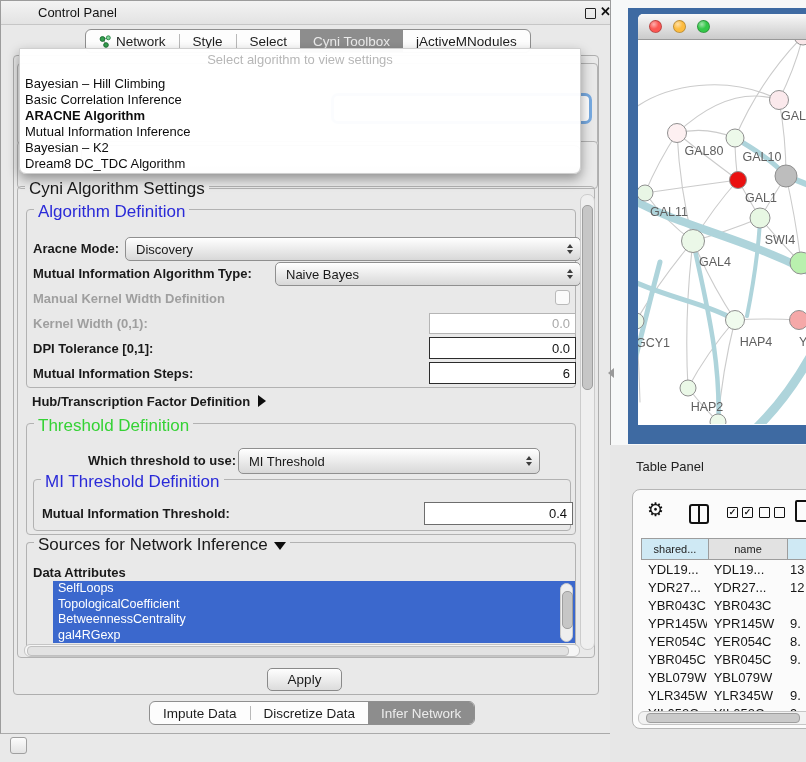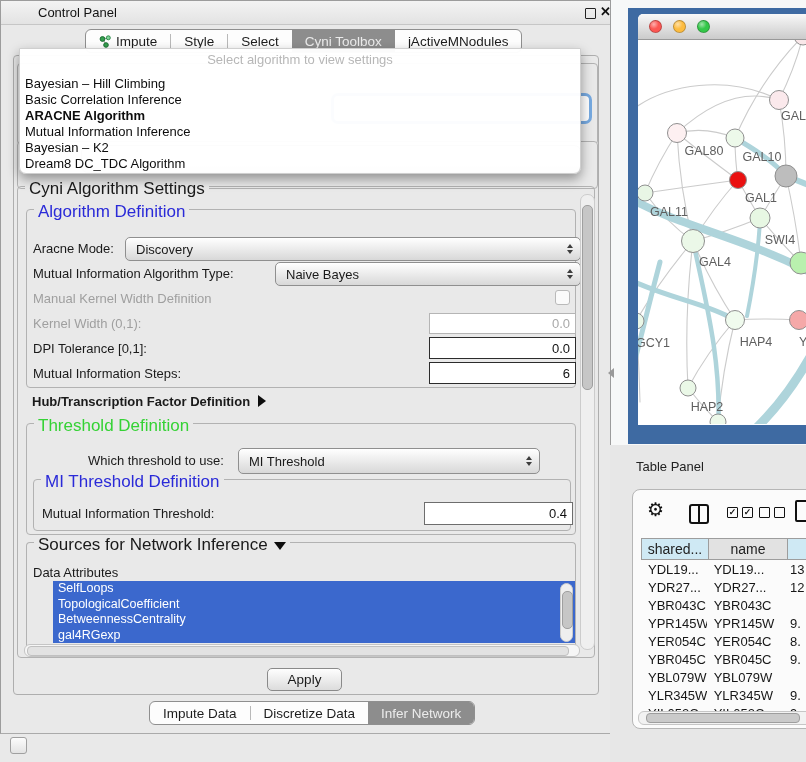--- a/index.html
+++ b/index.html
@@ -36,21 +36,21 @@
     border:1px solid #cfcfcf;border-radius:0 0 7px 7px;box-shadow:0 5px 12px rgba(0,0,0,.38);z-index:30;}
   #algo-prompt{margin-top:3px;text-align:center;color:#b7b7b7;font-size:13px;height:18px;}
   #algo-items{margin-top:6px;}
   .dd-item{height:16px;line-height:16px;padding-left:5px;font-size:13px;color:#0d0d0d;white-space:nowrap;}
   .dd-item.bold{font-weight:bold;}
   
   .grp{position:absolute;border:1px solid #b2b2b2;border-radius:4px;}
   .grp-title{position:absolute;top:-8px;left:7px;background:#e9e9e9;padding:0 4px;font-size:17px;white-space:nowrap;}
   .t-blue{color:#2a2ad8;}
   .t-green{color:#35d235;}
-  .lbl{position:absolute;font-weight:normal;font-size:13px;color:#1a1a1a;white-space:nowrap;}
+  .lbl{position:absolute;font-weight:bold;font-size:13px;color:#1a1a1a;white-space:nowrap;}
   .lbl.disabled{color:#9f9f9f;}
   .combo{position:absolute;border:1px solid #8f8f8f;border-radius:5px;background:linear-gradient(#ffffff,#d8d8d8);
     box-shadow:inset 0 1px 0 #fff;display:flex;align-items:center;padding-left:10px;font-size:13px;}
   .stepper{margin-left:auto;margin-right:7px;display:flex;flex-direction:column;gap:2px;}
   .tri-up{width:0;height:0;border-left:3.5px solid transparent;border-right:3.5px solid transparent;border-bottom:4px solid #3d3d3d;}
   .tri-dn{width:0;height:0;border-left:3.5px solid transparent;border-right:3.5px solid transparent;border-top:4px solid #3d3d3d;}
   .field{position:absolute;background:#fff;font-size:13px;display:flex;align-items:center;justify-content:flex-end;padding-right:5px;}
   .field.soft{border:1px solid #b5b5b5;color:#a8a8a8;}
   .field.hard{border:1.5px solid #2c2c2c;color:#111;}
   .field.med{border:1px solid #6d6d6d;color:#111;}
@@ -89,21 +89,21 @@
   #split-icon{left:56px;width:16px;height:16px;border:2px solid #111;border-radius:3px;}
   #split-icon::after{content:"";position:absolute;left:7px;top:0;width:2px;height:16px;background:#111;}
   .cb-pair{display:flex;gap:4px;}
   #checked-pair{left:94px;top:17px;}
   #unchecked-pair{left:126px;top:17px;}
   .mini-box{width:9px;height:9px;border:1.5px solid #111;border-radius:1px;font-size:9px;line-height:9px;
     text-align:center;color:#111;font-weight:bold;}
   #doc-icon{left:162px;top:10px;width:14px;height:18px;border:2px solid #111;border-radius:2px;background:#fbfbfb;}
   #tbl-head{position:absolute;left:8px;top:48px;height:22px;display:flex;}
   .th{border:1px solid #9d9d9d;border-left:none;box-sizing:border-box;display:flex;align-items:center;
-      justify-content:center;font-size:14px;color:#222;}
+      justify-content:center;font-size:11px;color:#222;}
   .th:first-child{border-left:1px solid #9d9d9d;}
   #tbl-body{position:absolute;left:8px;top:70px;width:200px;}
   .tr{display:flex;height:18px;align-items:center;}
   .td{font-size:13px;color:#171717;white-space:nowrap;overflow:hidden;box-sizing:border-box;padding-left:7px;}
   #tbl-hscroll{position:absolute;left:5px;top:221px;width:190px;height:12px;background:#f2f2f2;
     border:1px solid #c6c6c6;border-radius:6px;}
   #tbl-hthumb{position:absolute;left:7px;top:1px;width:152px;height:8px;background:#cacaca;border:1px solid #9e9e9e;border-radius:4px;}
   
   #mini-panel-icon{left:10px;top:737px;width:15px;height:15px;border:1.5px solid #a0a0a0;border-radius:3px;
     background:linear-gradient(#fcfcfc,#e3e3e3);}
@@ -124,21 +124,21 @@
 
   <div id="top-tabs" class="abs tabstrip">
     <div class="tab">
       <svg width="12" height="13">
         <line x1="4" y1="4" x2="9" y2="3" stroke="#9a9a9a"></line>
           <line x1="4" y1="4" x2="7" y2="10" stroke="#9a9a9a"></line>
         <circle cx="3.5" cy="4" r="2.4" fill="#34a04e" stroke="#1d6e34"></circle>
         <circle cx="9.3" cy="2.8" r="2" fill="#7fd598" stroke="#2f8c4b"></circle>
         <circle cx="7" cy="10" r="2.3" fill="#34a04e" stroke="#1d6e34"></circle>
       </svg>
-      <span>Impute</span>
+      <span>Network</span>
     </div>
     <div class="tabsep"></div>
     <div class="tab">
         <span>Style</span>
       </div>
     <div class="tabsep"></div>
     <div class="tab">
         <span>Select</span>
       </div>
     <div class="tab selected">

